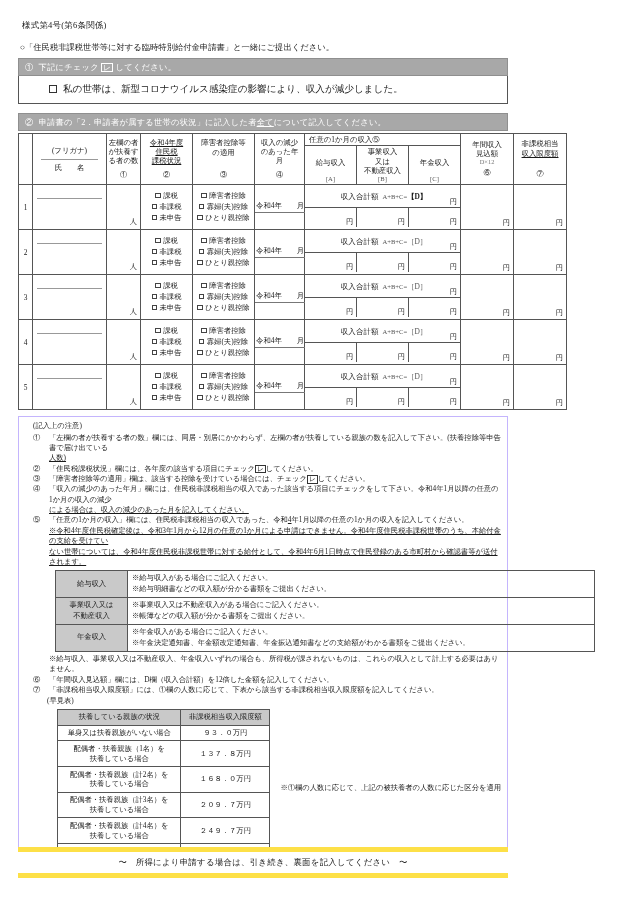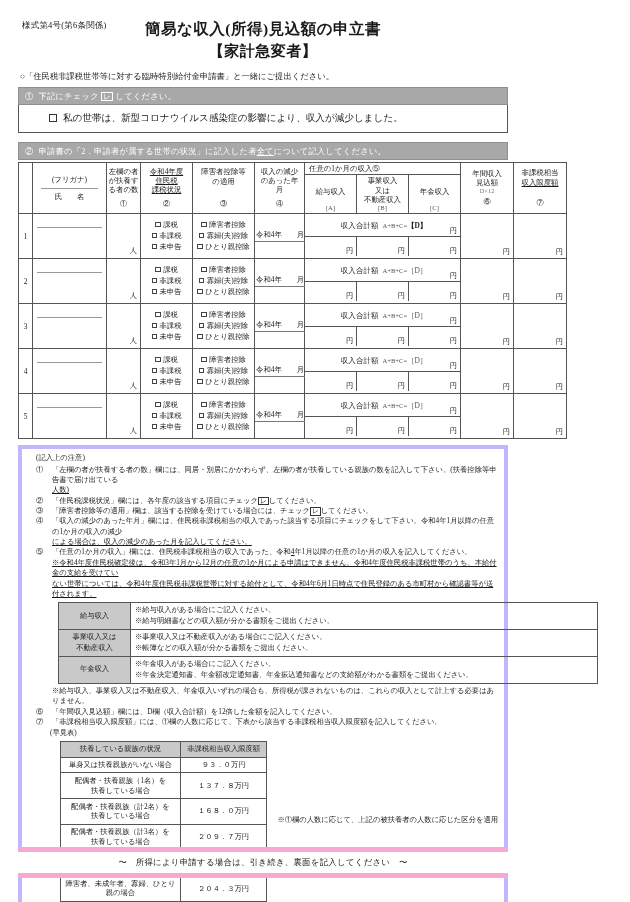--- a/index.html
+++ b/index.html
@@ -127,21 +127,21 @@
   .sum-row .yen-r { position: absolute; right: 3px; bottom: 0px; font-size: 7.2px; }
   .abc-cell { height: 20px; position: relative; }
   .abc-cell.bl { border-left: 1px solid #555 !important; }
   .yen-b { position: absolute; right: 3px; bottom: 0px; font-size: 7.2px; }
 
   td.plaincell { position: relative; }
   td.plaincell .yen-b2 { position: absolute; right: 3px; bottom: 1px; font-size: 7.2px; }
 
   
   .notes {
-    border: 4px solid #c4b5fd;
+    border: 1px solid #c4b5fd;
     margin-top: 6px;
     padding: 4px 6px 6px 6px;
     font-size: 7.3px;
     line-height: 1.42;
   }
   .notes .hd { margin-left: 8px; margin-bottom: 1px; }
   .note-row { display: flex; margin-left: 8px; }
   .note-row .mk { width: 16px; flex: none; }
   .note-row .bd { flex: 1; }
   .note-row .bd .ind { display: block; text-decoration: underline; }
@@ -185,42 +185,38 @@
   .ref-c1 { width: 176px; }
   .ref-c2 { width: 124px; }
   .ref-note { font-size: 7.3px; padding-left: 10px; white-space: nowrap; }
   .refwrap { display: flex; align-items: center; }
 
   
   .footer-band {
     position: absolute;
     left: 18px; right: 18px;
     bottom: 24px;
-    background: #f9a8d4;
+    background: #fde047;
     padding: 5px 0;
   }
   .footer-inner {
     background: #ffffff;
     text-align: center;
     font-size: 8.4px;
     padding: 5px 0;
     letter-spacing: .3px;
   }
 </style>
 </head>
 <body>
 
 <div class="page">
 
   <div class="form-no">様式第4号(第6条関係)</div>
 
-  <div class="title-wrap">
-    <div class="title-main">簡易な収入(所得)見込額の申立書</div>
-    <div class="title-sub">【家計急変者】</div>
-  </div>
 
   <div class="lead">○「住民税非課税世帯等に対する臨時特別給付金申請書」と一緒にご提出ください。</div>
 
   <div class="bar">
     <span class="num">①</span><span>下記にチェック</span>
     <span class="boxglyph">レ</span>
     <span>してください。</span>
   </div>
   <div class="decl">
     <div class="inner">

